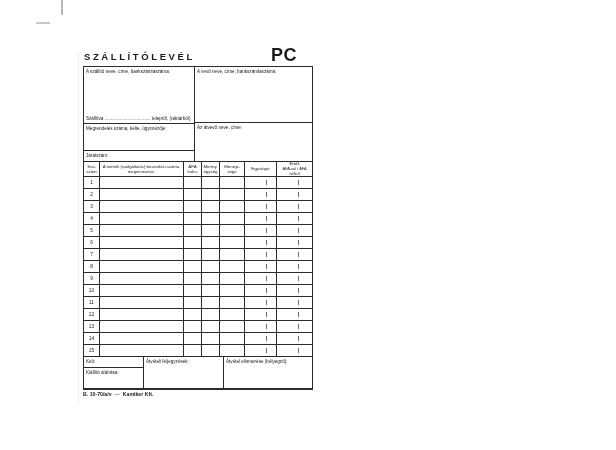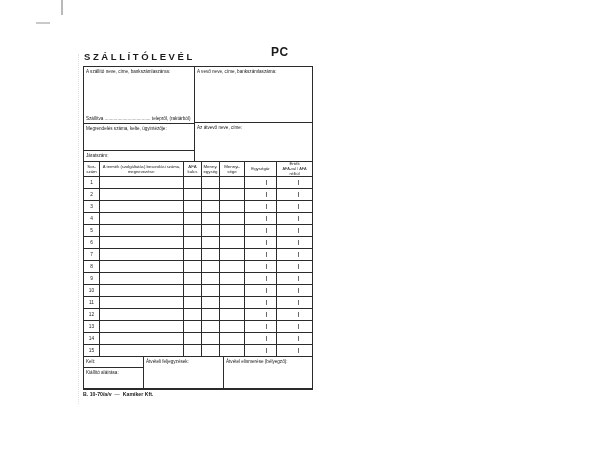--- a/index.html
+++ b/index.html
@@ -11,21 +11,21 @@
     margin-left:36px;
   }
 
   
   .artifact-v { position:absolute; left:25px; top:0; width:2px; height:15px; background:#b9b9b9; }
   .artifact-h { position:absolute; left:0; top:22px; width:14px; height:2px; background:#c9c9c9; }
   .perforation { position:absolute; left:42px; top:54px; height:350px; width:0; border-left:1px dotted #e0e0e0; }
 
   
   .title { position:absolute; left:48px; top:51px; font-size:9.5px; font-weight:bold; letter-spacing:2.6px; white-space:nowrap; }
-  .copy-code { position:absolute; left:235px; top:45px; font-size:12px; font-weight:bold; letter-spacing:.5px; }
+  .copy-code { position:absolute; left:235px; top:45px; font-size:18px; font-weight:bold; letter-spacing:.5px; }
 
   
   .form { position:absolute; left:47px; top:66px; width:230px; height:324px;
           border:1px solid #2b2b2b; border-bottom-width:2px; }
 
   .label { font-size:4.6px; line-height:1.25; padding:1.5px 0 0 2px; }
 
   
   .band-header { position:absolute; left:0; top:0; width:228px; height:94px; }
   .col-left  { position:absolute; left:0; top:0; width:111px; height:94px; border-right:1px solid #2b2b2b; }

